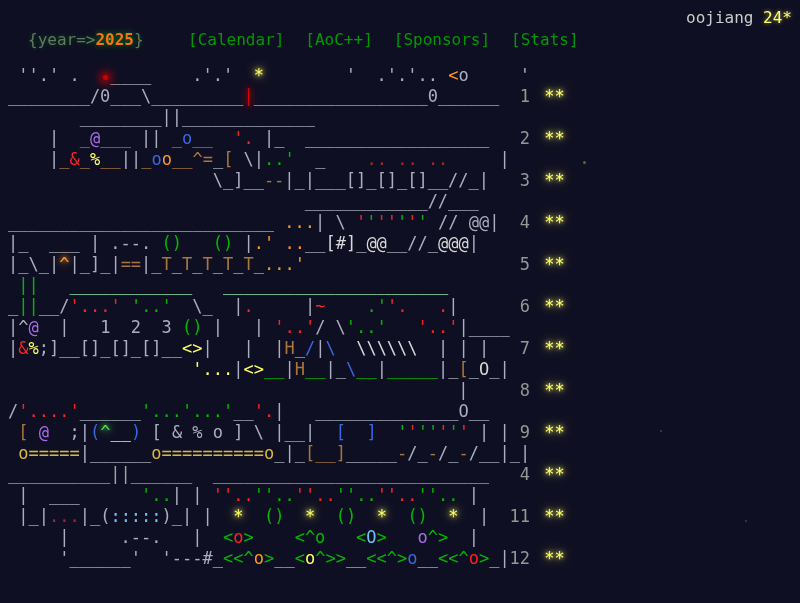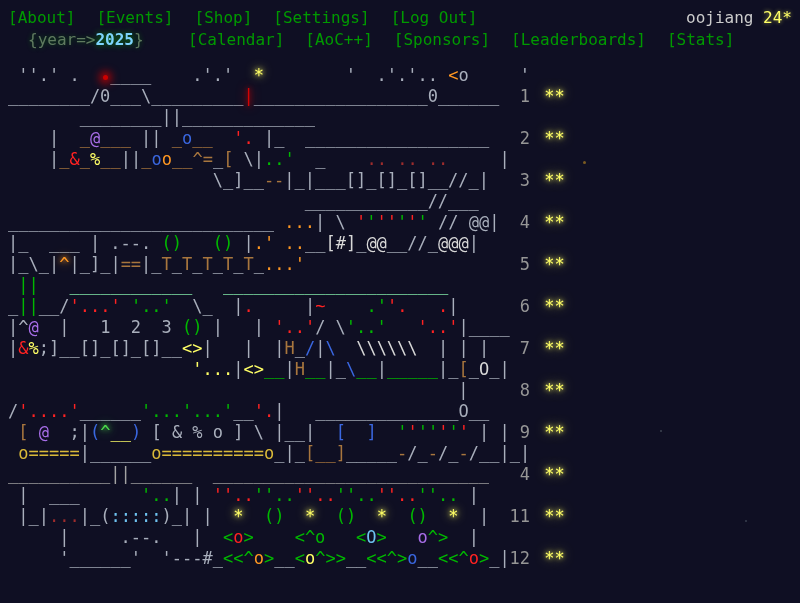--- a/index.html
+++ b/index.html
@@ -4,45 +4,44 @@
 <style>
   html,body{margin:0;padding:0;background:#0f0f23;}
   .wrap{position:relative;width:800px;height:603px;overflow:hidden;
         font-family:"DejaVu Sans Mono",monospace;background:#0f0f23;}
   .hrow{display:flex;align-items:baseline;height:22px;padding:0 8px;white-space:pre;
         font-size:16px;}
   .hrow:first-child{padding-top:8px;}
   .tcol{width:160px;flex:0 0 160px;}
   .app-title{color:#00cc00;font-weight:bold;text-shadow:0 0 6px rgba(0,204,0,.55);}
   .yearwrap{color:#5f7a5f;text-shadow:0 0 5px rgba(0,153,0,.45);padding-left:20px;}
-  .year{color:#7dd3fc;font-weight:bold;text-shadow:0 0 6px rgba(0,204,0,.7);}
+  .year{color:#f97316;font-weight:bold;text-shadow:0 0 6px rgba(0,204,0,.7);}
   nav{display:flex;}
   nav .nlink{color:#009900;margin-right:21px;cursor:pointer;}
   .userbox{margin-left:auto;color:#cccccc;}
   .ustars{color:#ffff66;text-shadow:0 0 4px rgba(255,255,102,.6);}
   .cal{margin-top:13px;padding-left:8px;font-size:17px;}
   .cal-line{position:relative;height:21px;line-height:21px;white-space:pre;}
   .dnum{position:absolute;left:49ch;top:0;width:2ch;text-align:right;color:#969696;}
   .dstars{position:absolute;left:52.4ch;top:0;color:#ffff66;
           text-shadow:0 0 5px #ffff66,0 0 12px rgba(255,255,102,.7);}
   .speck{position:absolute;border-radius:50%;}
 </style>
 </head>
 <body>
 
 <div class="wrap">
 
   <div class="hrow">
-    <nav><span class="nlink">[About]</span><span class="nlink">[Events]</span><span class="nlink">[Shop]</span><span class="nlink">[Settings]</span><span class="nlink">[Log Out]</span></nav>
     <span class="userbox"><span>oojiang</span><span class="ustars"> </span><span class="ustars">24*</span></span>
   </div>
 
   <div class="hrow">
     <span class="tcol yearwrap"><span>{year=&gt;</span><span class="year">2025</span><span>}</span></span>
-    <nav><span class="nlink">[Calendar]</span><span class="nlink">[AoC++]</span><span class="nlink">[Sponsors]</span><span class="nlink">[Leaderboards]</span><span class="nlink">[Stats]</span></nav>
+    <nav><span class="nlink">[Calendar]</span><span class="nlink">[AoC++]</span><span class="nlink">[Sponsors]</span><span class="nlink">[Stats]</span></nav>
   </div>
 
   <div class="cal">
       <div class="cal-line"><span style="color: rgb(169, 175, 188);"> ''.' .   ____    .'.'  </span><span style="color: rgb(255, 255, 102); text-shadow: rgb(255, 255, 102) 0px 0px 5px, rgb(255, 255, 102) 0px 0px 11px;">*</span><span style="color: rgb(169, 175, 188);">        '  .'.'.. </span><span style="color: rgb(255, 151, 34);">&lt;</span><span style="color: rgb(169, 175, 188);">o</span><span style="color: rgb(169, 175, 188);">     '</span></div>
       <div class="cal-line"><span style="color: rgb(169, 175, 188);">________/0___\_________</span><span style="color: rgb(212, 4, 4); text-shadow: rgb(212, 4, 4) 0px 0px 5px, rgb(212, 4, 4) 0px 0px 11px;">|</span><span style="color: rgb(169, 175, 188);">_________________0______</span><span class="dnum">1</span><span class="dstars">**</span></div>
       <div class="cal-line"><span style="color: rgb(169, 175, 188);">       ________||_____________</span></div>
       <div class="cal-line"><span style="color: rgb(169, 175, 188);">    |  </span><span style="color: rgb(168, 118, 62);">_</span><span style="color: rgb(168, 110, 232);">@</span><span style="color: rgb(168, 118, 62);">___</span><span style="color: rgb(169, 175, 188);"> || </span><span style="color: rgb(168, 118, 62);">_</span><span style="color: rgb(58, 103, 224);">o</span><span style="color: rgb(168, 118, 62);">__</span><span style="color: rgb(169, 175, 188);">  </span><span style="color: rgb(255, 34, 34);">'.</span><span style="color: rgb(169, 175, 188);"> |_  </span><span style="color: rgb(169, 175, 188);">__________________</span><span class="dnum">2</span><span class="dstars">**</span></div>
       <div class="cal-line"><span style="color: rgb(169, 175, 188);">    |</span><span style="color: rgb(168, 118, 62);">_</span><span style="color: rgb(255, 34, 34);">&amp;</span><span style="color: rgb(168, 118, 62);">_</span><span style="color: rgb(255, 255, 102);">%</span><span style="color: rgb(168, 118, 62);">__</span><span style="color: rgb(169, 175, 188);">||</span><span style="color: rgb(168, 118, 62);">_</span><span style="color: rgb(58, 103, 224);">o</span><span style="color: rgb(255, 151, 34);">o</span><span style="color: rgb(168, 118, 62);">__</span><span style="color: rgb(168, 118, 62);">^=</span><span style="color: rgb(169, 175, 188);">_</span><span style="color: rgb(168, 118, 62);">[</span><span style="color: rgb(169, 175, 188);"> \|</span><span style="color: rgb(0, 184, 0);">..'</span><span style="color: rgb(169, 175, 188);">  _    </span><span style="color: rgb(158, 44, 44);">.. .. ..</span><span style="color: rgb(169, 175, 188);">     |</span></div>
       <div class="cal-line"><span style="color: rgb(169, 175, 188);">                    \_]__</span><span style="color: rgb(168, 118, 62);">--</span><span style="color: rgb(169, 175, 188);">|_|___[]_[]_[]__//_|</span><span class="dnum">3</span><span class="dstars">**</span></div>
       <div class="cal-line"><span style="color: rgb(169, 175, 188);">                             ____________//___</span></div>

